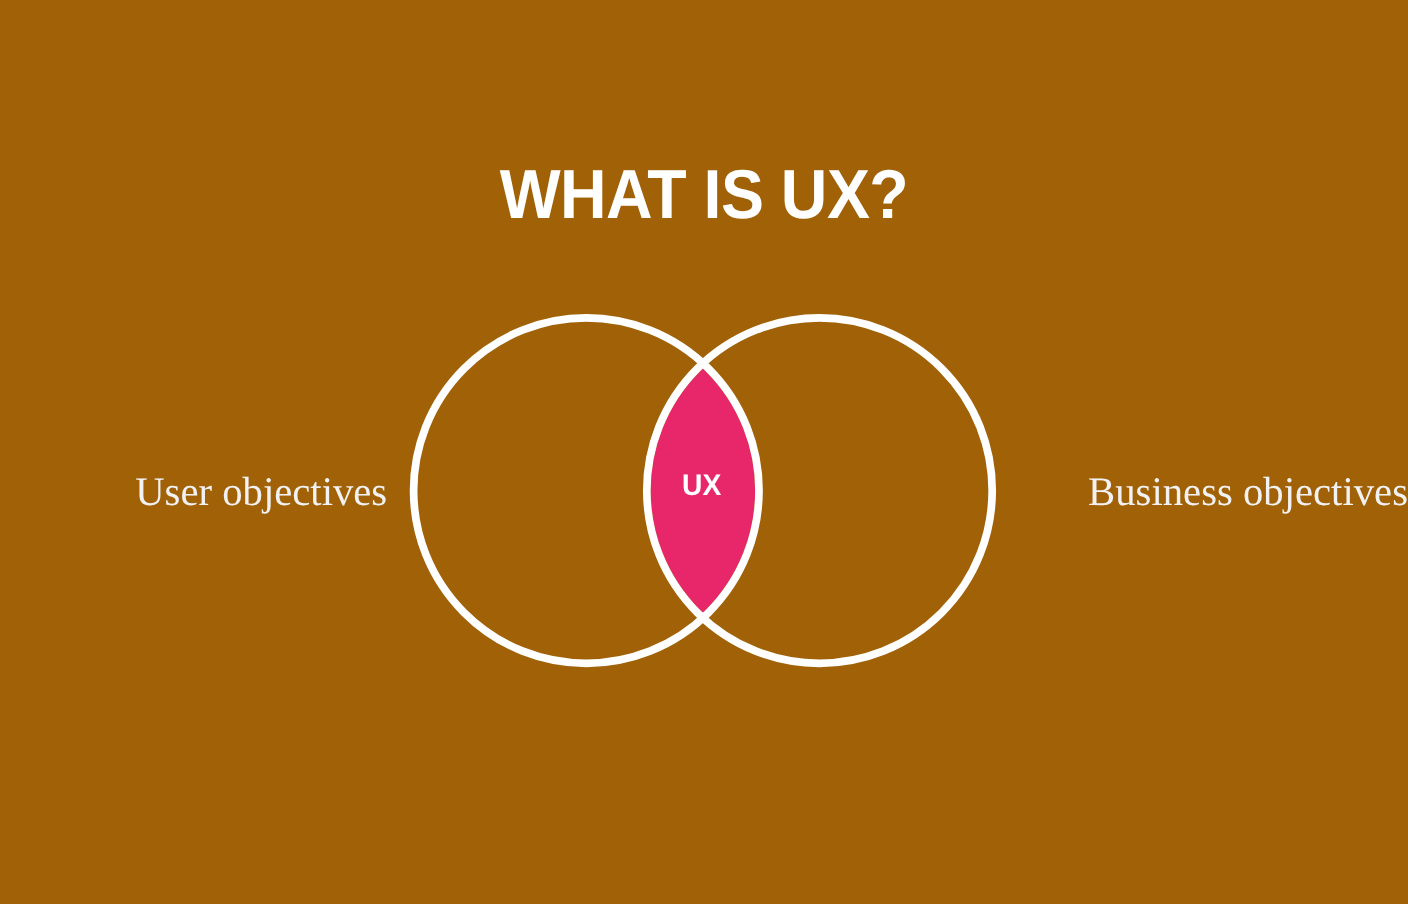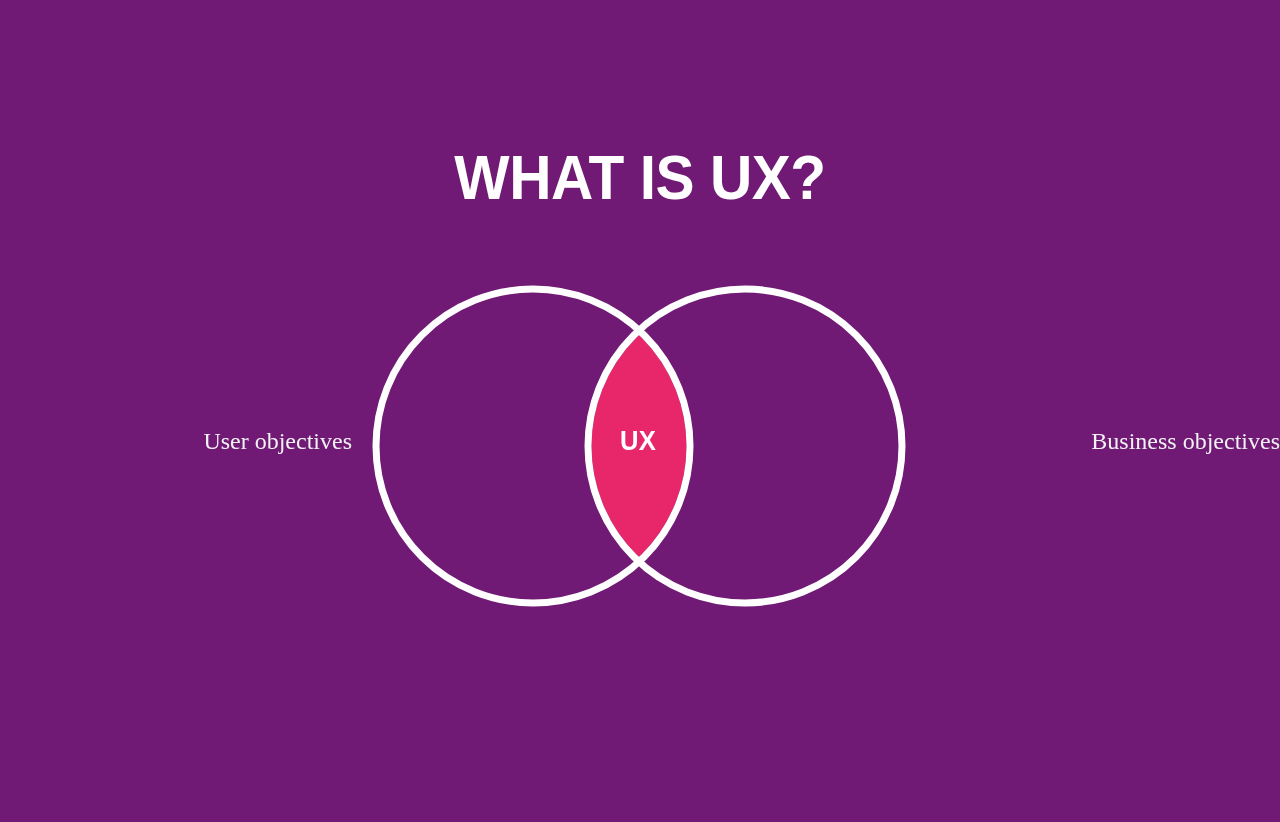--- a/index.html
+++ b/index.html
@@ -15,21 +15,21 @@
     overflow: hidden;
     position: relative;
     -webkit-font-smoothing: antialiased;
   }
 
   #slide {
     position: absolute;
     inset: 0;
     width: 1280px;
     height: 822px;
-    background: #701a75;
+    background: #a16207;
   }
 
   
   #slide-title {
     position: absolute;
     left: 0;
     top: 104px;
     width: 1280px;
     text-align: center;
     color: #ffffff;
@@ -75,21 +75,21 @@
     transform-origin: center top;
     white-space: nowrap;
     pointer-events: none;
   }
 
   
   .venn-side-label {
     position: absolute;
     color: #f2f2f4;
     font-family: "Liberation Serif", "DejaVu Serif", serif;
-    font-size: 24px;
+    font-size: 37px;
     font-weight: 400;
     line-height: 1;
     white-space: nowrap;
   }
   #label-left {
     left: 0px;
     top: 429px;
     width: 352px;
     text-align: right;
   }

